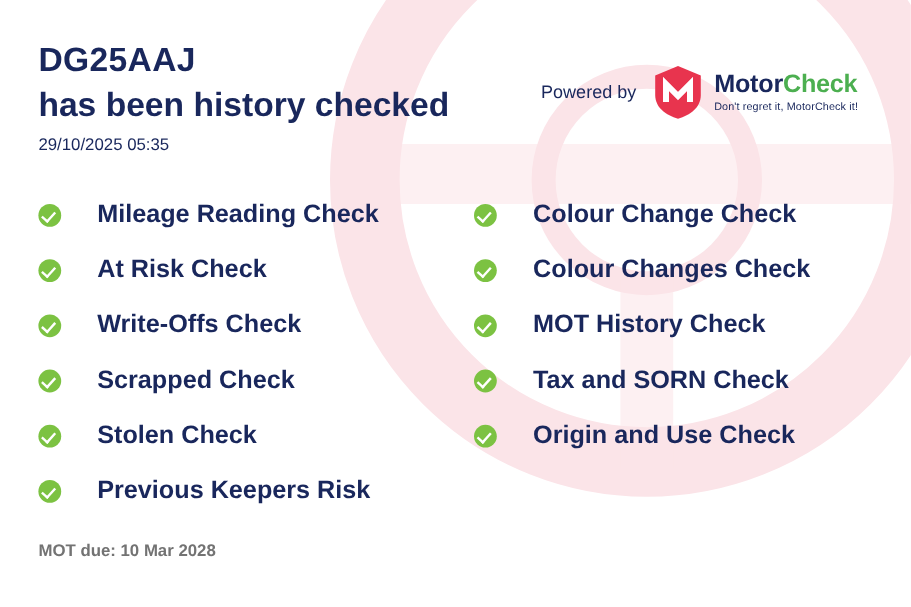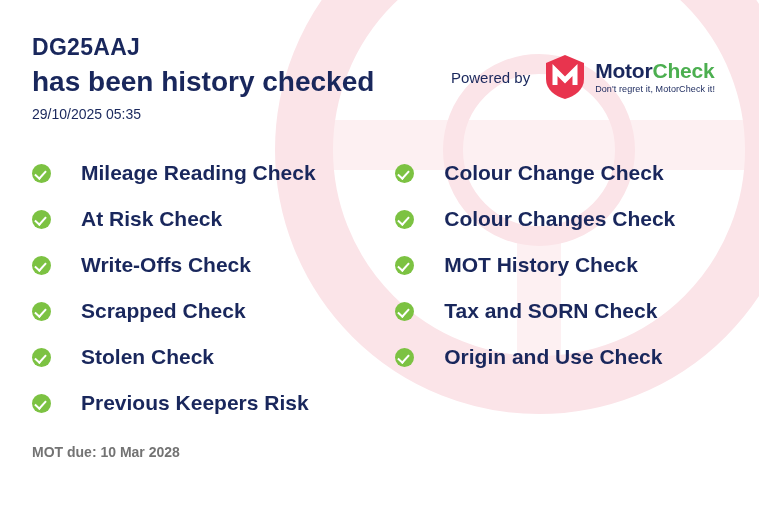--- a/index.html
+++ b/index.html
@@ -43,21 +43,21 @@
   
   .header {
     display: flex;
     align-items: flex-start;
     justify-content: space-between;
   }
   .title-block {
     max-width: 420px;
   }
   .reg-title {
-    font-size: 23px;
+    font-size: 28px;
     font-weight: bold;
     color: #19275c;
     letter-spacing: 0.3px;
     line-height: 1.15;
     margin: 0;
   }
   .sub-title {
     font-size: 28px;
     font-weight: bold;
     color: #19275c;

